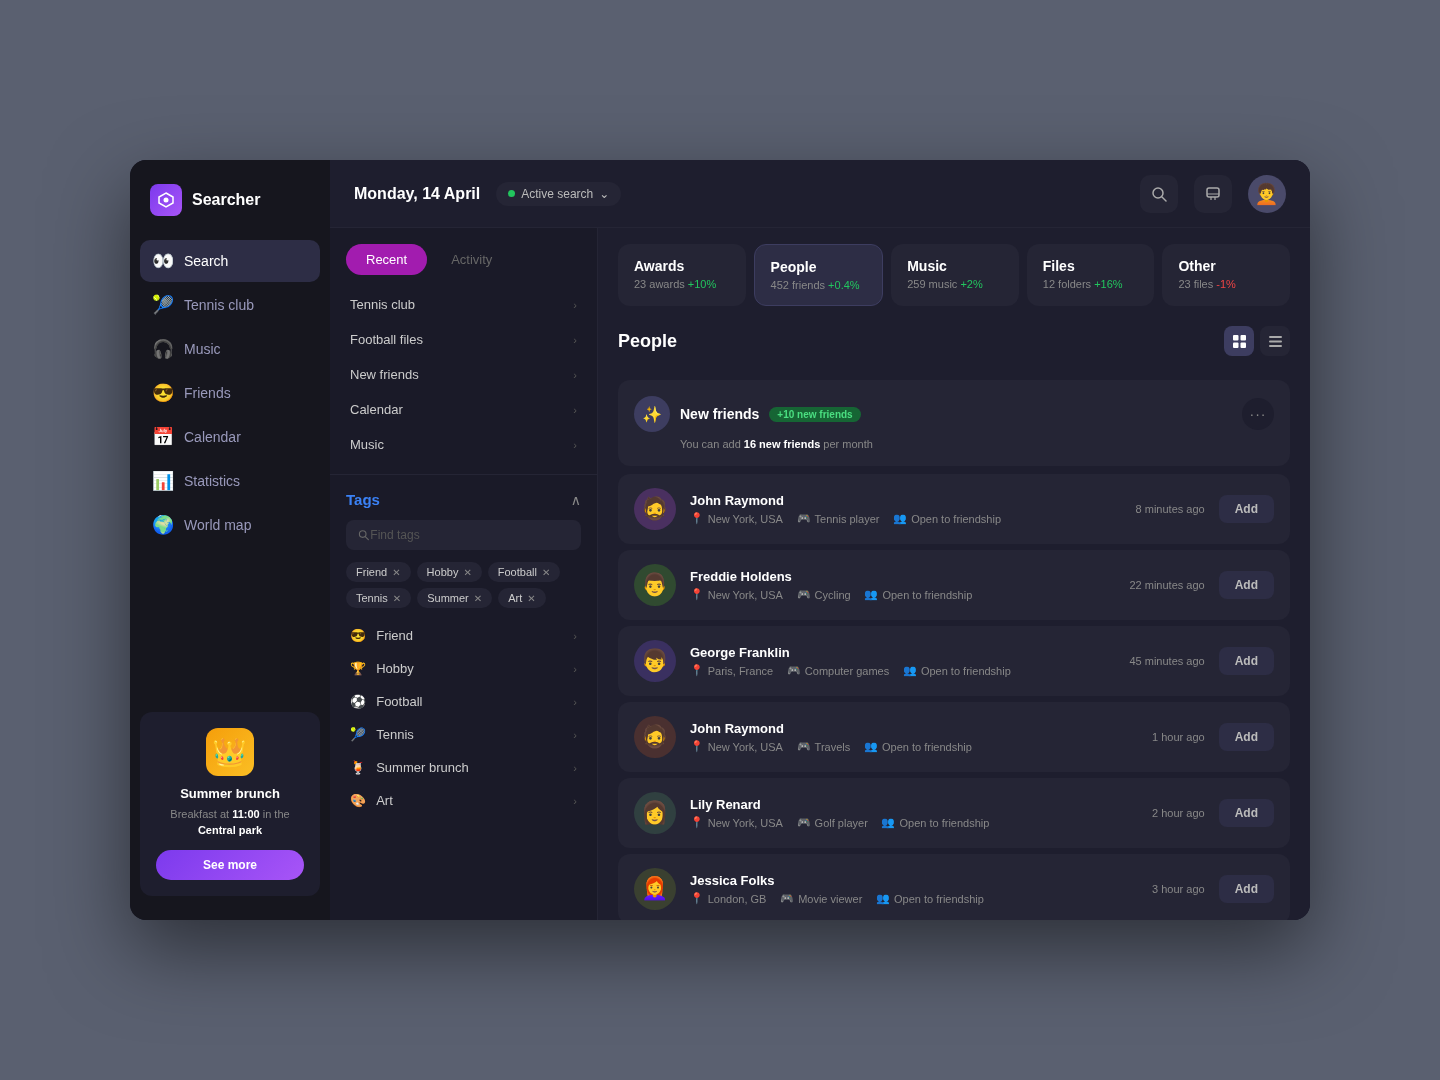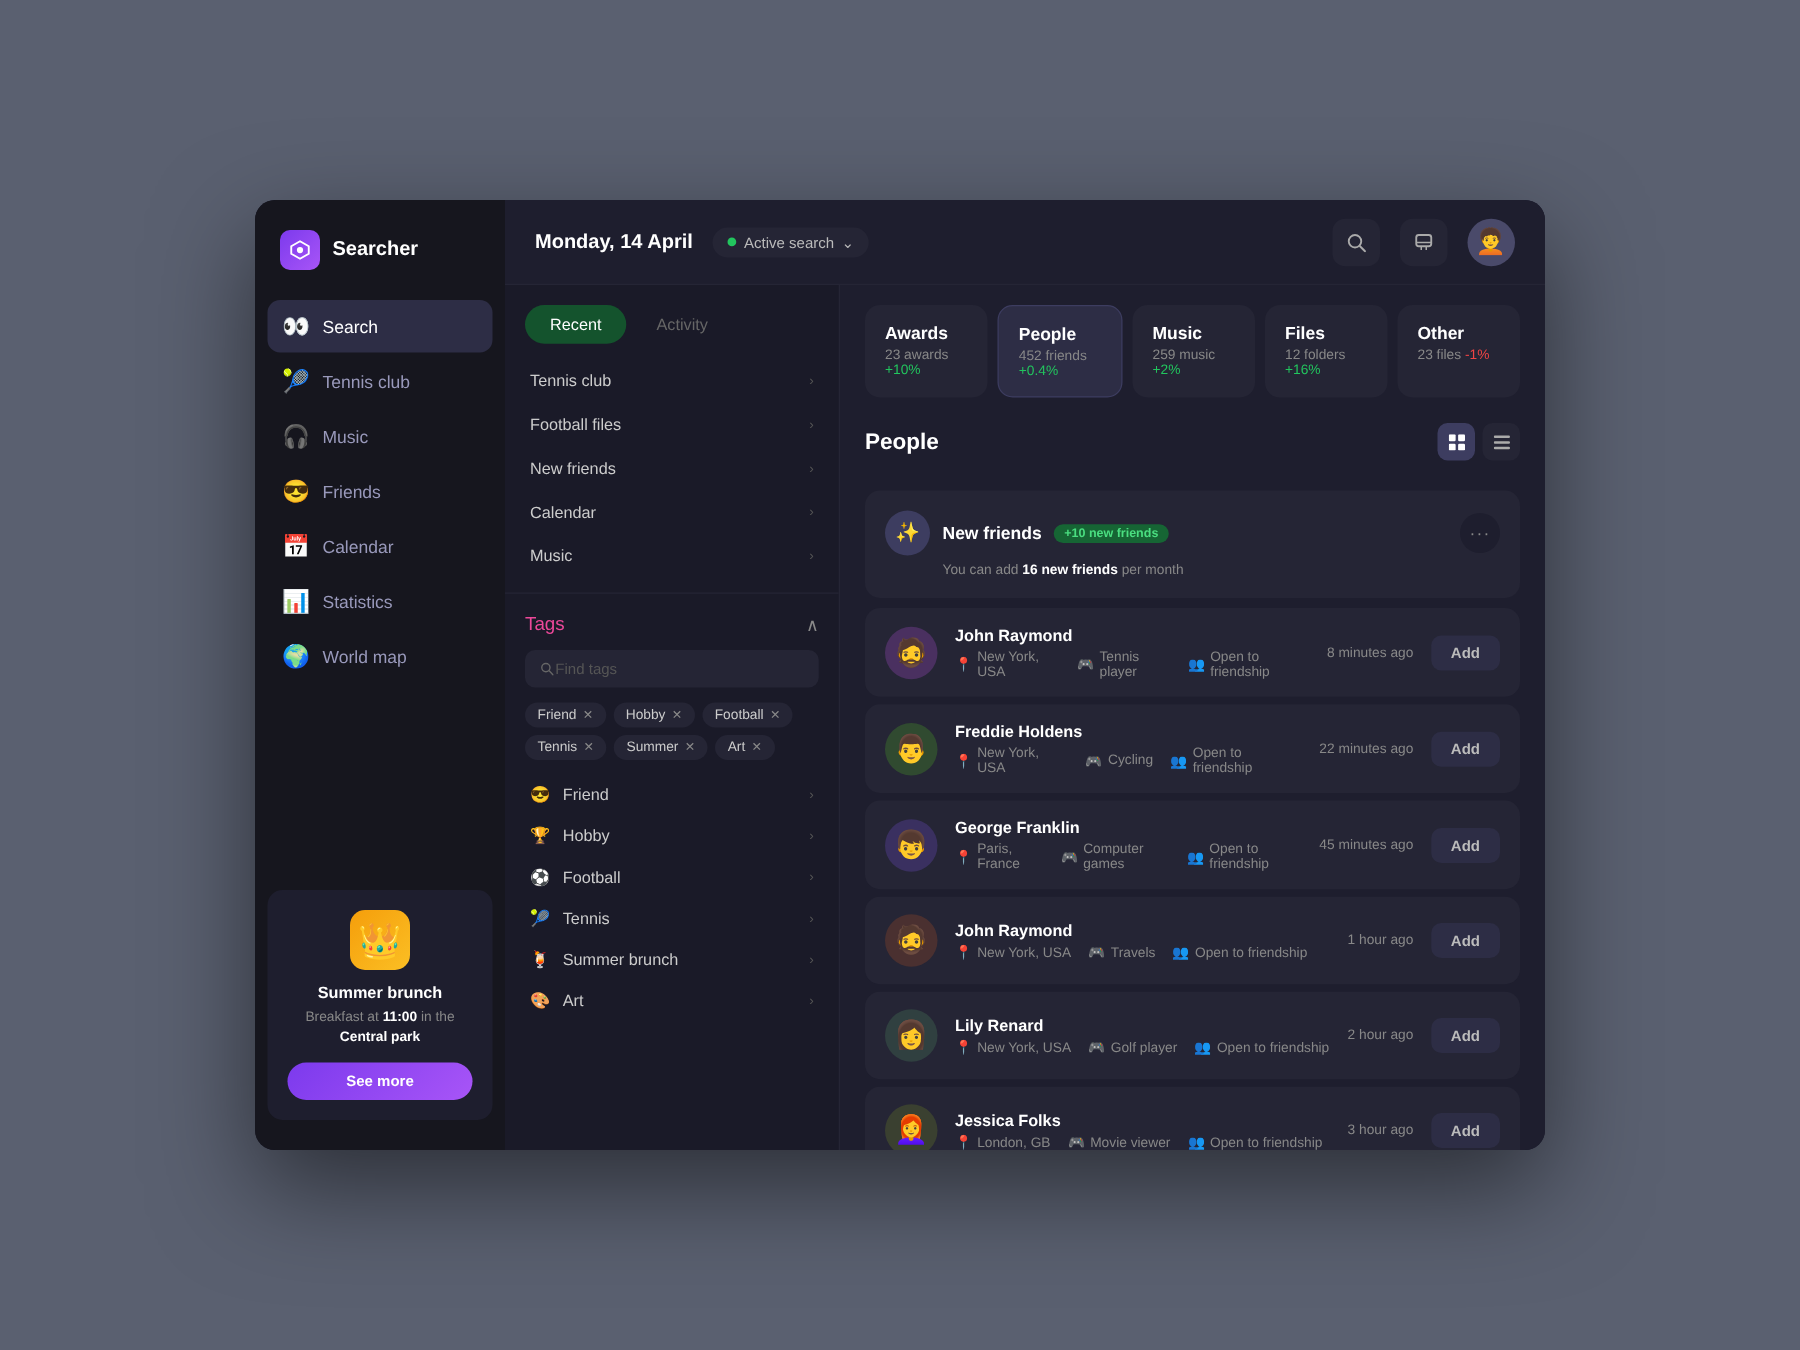--- a/index.html
+++ b/index.html
@@ -5,21 +5,21 @@
     * { box-sizing: border-box; margin: 0; padding: 0; }
     body {
       background: #5a6070;
       display: flex;
       justify-content: center;
       align-items: center;
       min-height: 1080px;
       font-family: -apple-system, BlinkMacSystemFont, 'Segoe UI', sans-serif;
     }
     .app-container {
-      width: 1032px;
+      width: 1180px;
       height: 760px;
       background: #1a1a2e;
       border-radius: 16px;
       display: flex;
       overflow: hidden;
       box-shadow: 0 30px 80px rgba(0,0,0,0.5);
     }
     
     .sidebar {
       width: 200px;
@@ -217,21 +217,21 @@
     }
     .tab-btn {
       padding: 8px 20px;
       border-radius: 20px;
       border: none;
       font-size: 13px;
       font-weight: 500;
       cursor: pointer;
     }
     .tab-btn.active {
-      background: #14532d;
+      background: #a21caf;
       color: #fff;
     }
     .tab-btn.inactive {
       background: transparent;
       color: #666;
     }
     
     .recent-list {
       padding: 12px 0;
     }
@@ -251,23 +251,23 @@
       border-top: 1px solid #252535;
       padding: 16px;
     }
     .tags-header {
       display: flex;
       align-items: center;
       justify-content: space-between;
       margin-bottom: 12px;
     }
     .tags-title {
-      color: #ec4899;
+      color: #3b82f6;
       font-size: 15px;
-      font-weight: 400;
+      font-weight: 700;
     }
     .tags-toggle { color: #888; cursor: pointer; font-size: 14px; }
     .tags-search {
       background: #252535;
       border-radius: 8px;
       display: flex;
       align-items: center;
       gap: 1px;
       padding: 8px 12px;
       margin-bottom: 12px;

